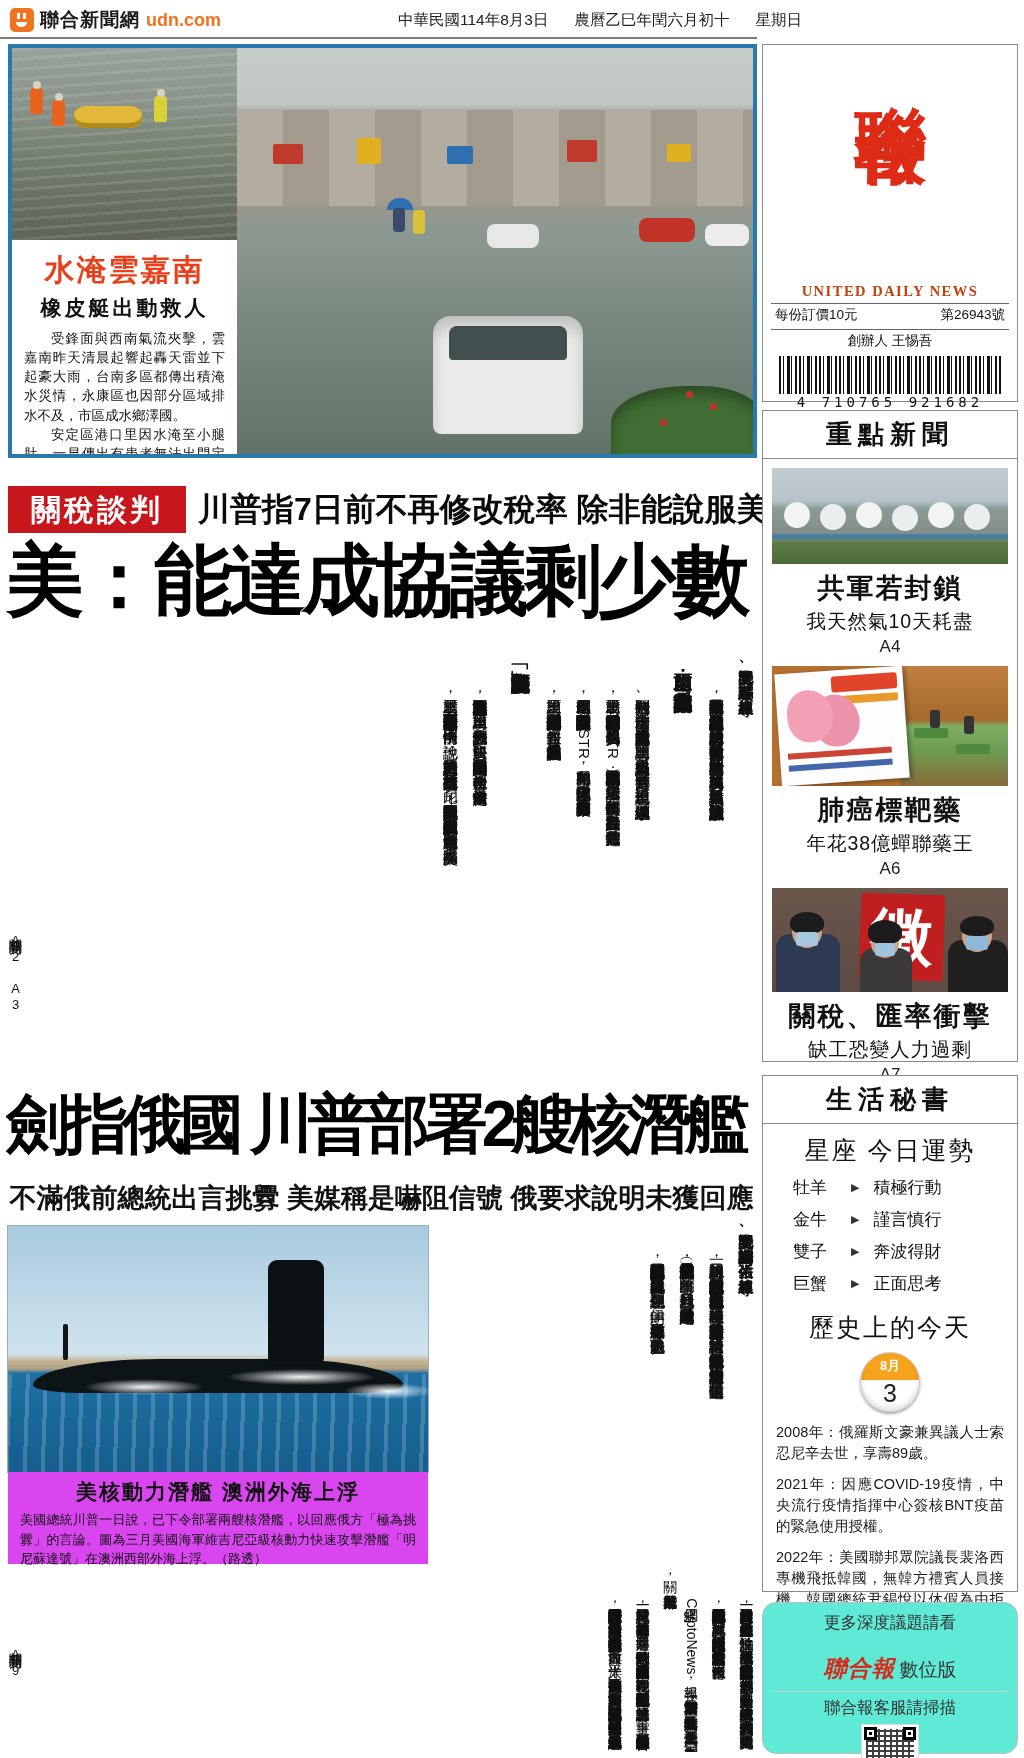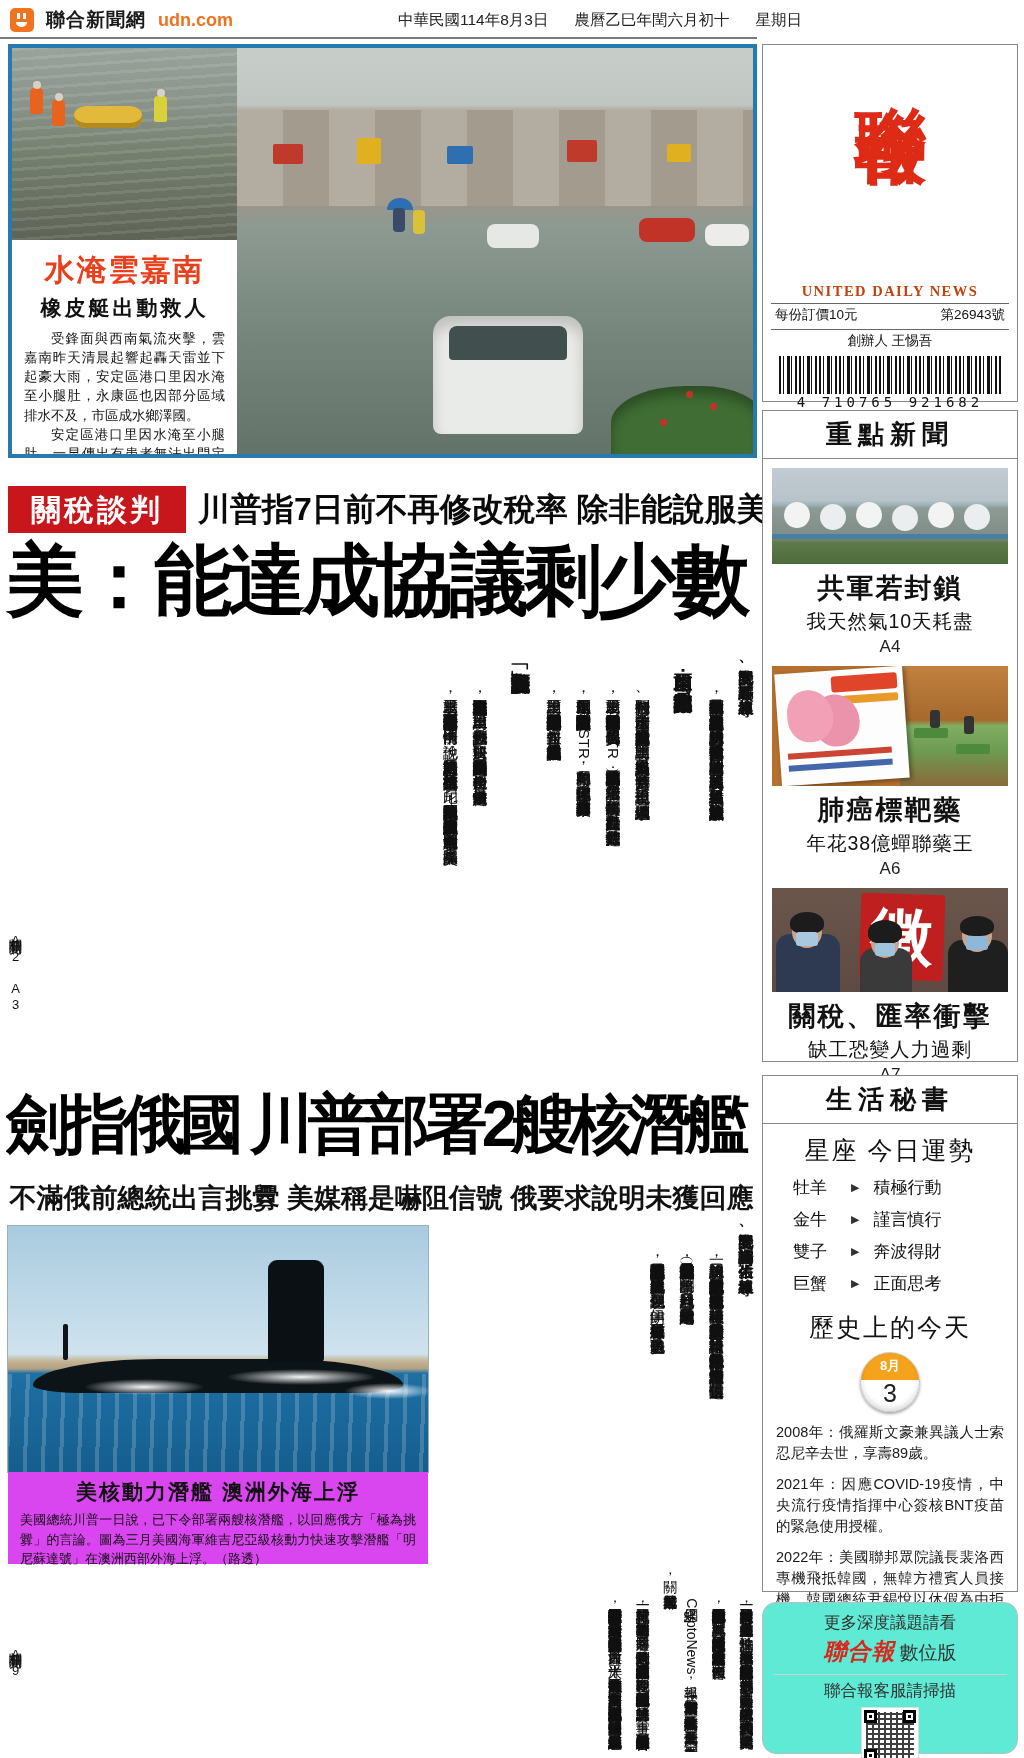--- a/index.html
+++ b/index.html
@@ -2,21 +2,21 @@
 <html><head>
 <meta charset="utf-8">
 <style>
   html,body{margin:0;padding:0;background:#fff;}
   #page{position:relative;width:1024px;height:1758px;background:#fff;overflow:hidden;
         font-family:"Liberation Sans","DejaVu Sans",sans-serif;color:#111;}
   .abs{position:absolute;}
 
   
   #hdr{left:0;top:0;width:1024px;height:40px;}
-  #hdr-left{left:10px;top:7px;display:flex;align-items:center;gap:12px;}
+  #hdr-left{left:10px;top:7px;display:flex;align-items:center;gap:6px;}
   .udn-logo{width:24px;height:24px;background:#f0731f;border-radius:5px;position:relative;}
   .udn-logo .eye{position:absolute;top:5px;width:3px;height:6px;background:#fff;}
   .udn-logo .eye.l{left:7px;} .udn-logo .eye.r{left:13px;}
   .udn-logo .mouth{position:absolute;left:6px;top:14px;width:11px;height:5px;background:#fff;border-radius:0 0 5px 5px;}
   .site-name{font-size:19px;font-weight:bold;color:#1a1a1a;letter-spacing:1px;}
   .site-domain{font-size:18px;font-weight:bold;color:#f0731f;}
   #hdr-date{left:398px;top:10px;font-size:15.5px;color:#222;display:flex;gap:26px;white-space:nowrap;}
   #hdr-rule{left:0;top:37px;width:757px;height:2px;background:#7a7a7a;}
 
   
@@ -129,21 +129,21 @@
   .hist-title{font-size:25px;text-align:center;margin-top:16px;letter-spacing:2px;}
   .cal{width:58px;height:58px;border-radius:50%;margin:8px auto 2px auto;overflow:hidden;border:1px solid #c9c9c9;
        background:linear-gradient(180deg,#f5a21d 0 46%,#ffffff 46%);box-shadow:0 2px 3px rgba(0,0,0,.35),inset 0 -3px 5px rgba(0,0,0,.12);text-align:center;}
   .cal-m{font-size:13px;color:#fff;font-weight:bold;line-height:25px;}
   .cal-d{font-size:25px;color:#222;line-height:30px;}
   .evt{font-size:14.5px;line-height:1.45;padding:0 13px;margin-top:10px;text-align:justify;color:#1a1a1a;}
 
   #promo{left:762px;top:1602px;width:256px;height:152px;background:#5eead4;border:1px solid #bdbdbd;border-radius:14px;
          box-sizing:border-box;text-align:center;padding-top:9px;}
   .promo-l1{font-size:16.5px;color:#333;}
-  .promo-brand-row{margin-top:2px;font-size:19px;color:#333;}
+  .promo-brand-row{margin-top:19px;font-size:19px;color:#333;}
   .brand{color:#d8281c;font-weight:900;font-size:23px;font-style:italic;letter-spacing:1px;margin-right:4px;}
   .promo-div{border-top:1px solid #cfcfcf;margin:7px 10px 5px 10px;}
   .qr{width:56px;height:56px;margin:5px auto 0 auto;background:#fff;position:relative;border:1px solid #ddd;}
   .qr-noise{position:absolute;inset:4px;background:repeating-linear-gradient(0deg,#000 0 2px,transparent 2px 5px),repeating-linear-gradient(90deg,#000 0 2px,transparent 2px 6px);opacity:.75;}
   .qr-mark{position:absolute;width:13px;height:13px;border:3px solid #000;box-sizing:border-box;background:#fff;}
   .qr-mark:after{content:"";position:absolute;left:2px;top:2px;width:3px;height:3px;background:#000;}
   .qm-tl{left:2px;top:2px;} .qm-tr{right:2px;top:2px;} .qm-bl{left:2px;bottom:2px;}
 </style>
 </head>
 <body>
@@ -194,21 +194,21 @@
         </div>
       <div id="bush"></div>
       <div class="flower" style="right:36px;bottom:44px;"></div>
       <div class="flower" style="right:86px;bottom:28px;"></div>
       <div class="flower" style="right:60px;bottom:56px;"></div>
     </div>
     <div class="ph" id="flood-caption">
       <div class="cap-title">水淹雲嘉南</div>
       <div class="cap-sub">橡皮艇出動救人</div>
       <div class="cap-body">
-        <p>受鋒面與西南氣流夾擊，雲嘉南昨天清晨起響起轟天雷並下起豪大雨，安定區港口里因水淹至小腿肚，永康區也因部分區域排水不及，市區成水鄉澤國。</p>
+        <p>受鋒面與西南氣流夾擊，雲嘉南昨天清晨起響起轟天雷並下起豪大雨，台南多區都傳出積淹水災情，永康區也因部分區域排水不及，市區成水鄉澤國。</p>
         <p><span>安定區港口里因水淹至小腿肚，一早傳出有患者無法出門定期洗腎，消防局出動橡皮艇順利將長者撤離，轉由救護車送醫。</span></p>
       </div>
 
     </div>
   </div>
 
   <div class="abs" id="kicker">關稅談判</div>
   <div class="abs" id="deck1">川普指7日前不再修改稅率 除非能說服美國</div>
   <div class="abs mega" id="headline1">美：能達成協議剩少數</div>
 

